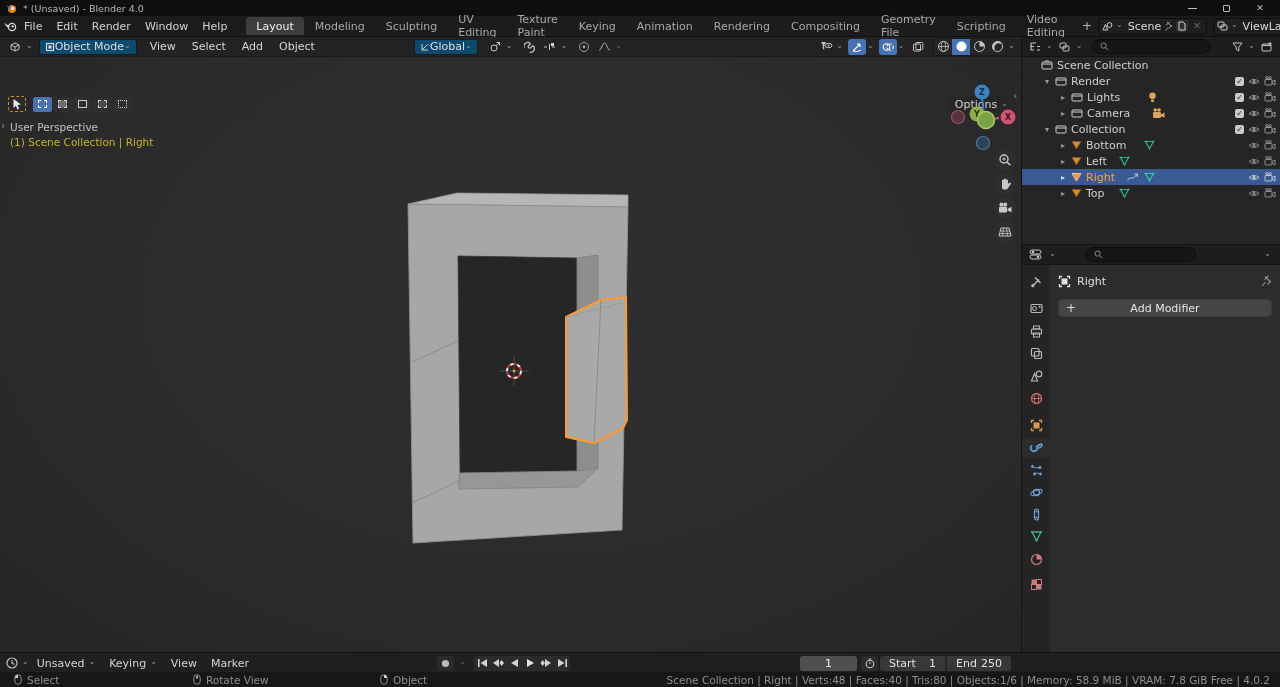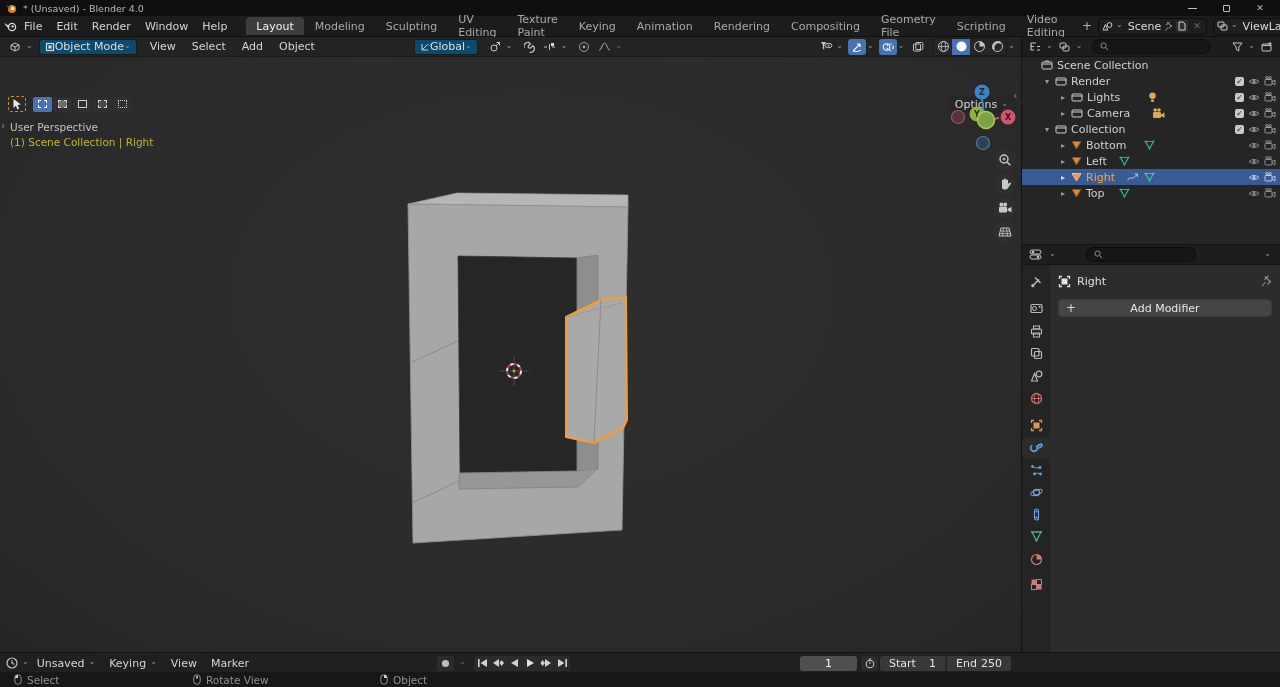--- a/index.html
+++ b/index.html
@@ -1001,13 +1001,14 @@
   </span>
   <span class="hint" style="left:380px;">
     <span>
         <svg width="8" height="11" viewBox="0 0 8 11">
           <rect x="0.8" y="0.8" width="6.4" height="9.4" rx="3" fill="none" stroke="#8f8f8f"></rect>
           <path d="M7 4 a3 3.2 0 0 0 -3-3.2 V4 Z" fill="#cfcfcf"></path>
         </svg>
       </span>
     <span>Object</span>
   </span>
+  <span class="stats">Scene Collection | Right | Verts:48 | Faces:40 | Tris:80 | Objects:1/6 | Memory: 58.9 MiB | VRAM: 7.8 GiB Free | 4.0.2</span>
 </div>
 
 </body></html>

